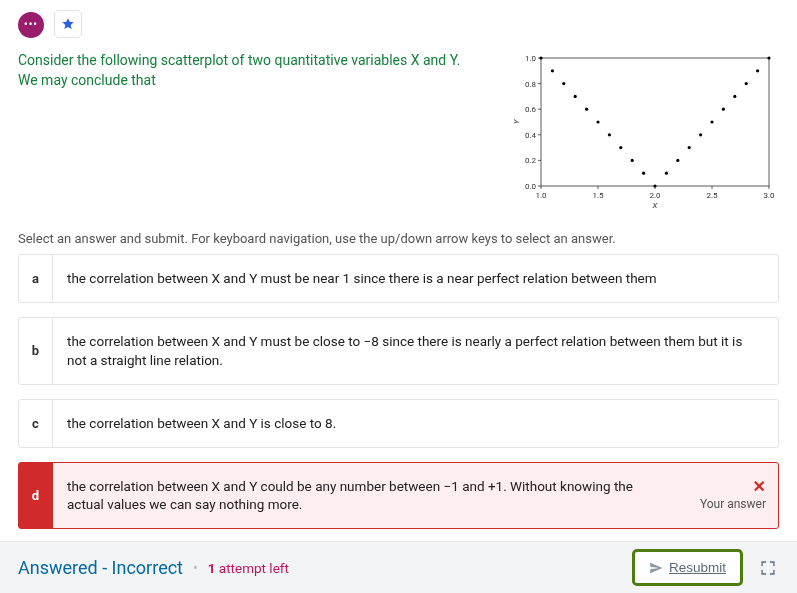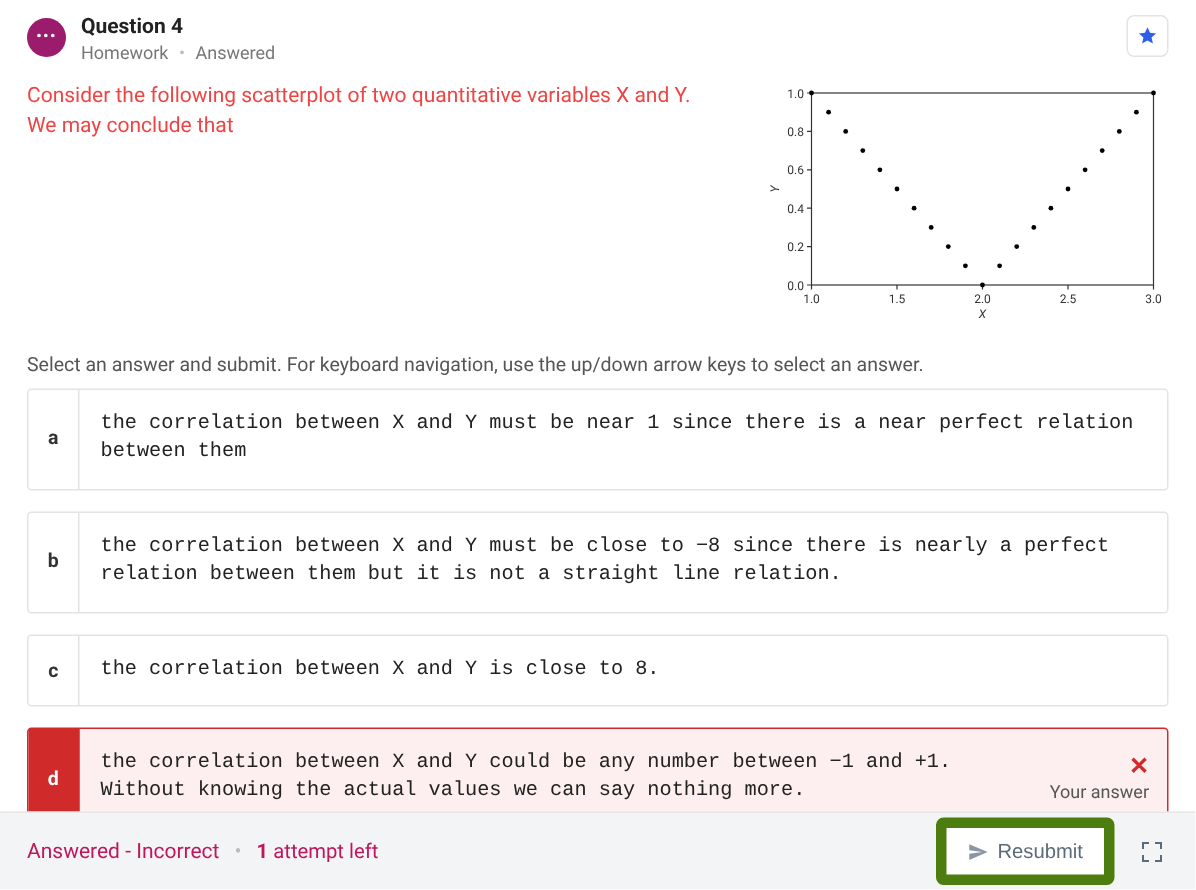--- a/index.html
+++ b/index.html
@@ -44,21 +44,21 @@
 
   .body-row {
     display: flex;
     padding: 6px 18px 4px 18px;
     gap: 20px;
   }
   .prompt {
     flex: 1;
     font-size: 14px;
     line-height: 1.45;
-    color: #ef4444;
+    color: #15803d;
   }
   .chart-box {
     width: 270px;
     flex-shrink: 0;
   }
   .chart-svg {
     background: #fff;
   }
 
   .instruction {
@@ -91,21 +91,20 @@
     border-right: 1px solid #e3e3e3;
   }
   .option .opt-text {
     flex: 1;
     padding: 14px 14px;
     font-size: 13.5px;
     line-height: 1.4;
     color: #222;
     display: flex;
     align-items: center;
-    font-family: Liberation Mono, monospace;
   }
   .option.selected {
     border-color: #d02a2a;
     background: #fdeeef;
   }
   .option.selected .letter {
     background: #d02a2a;
     color: #fff;
     border-right-color: #d02a2a;
   }
@@ -126,58 +125,51 @@
     position: absolute;
     bottom: 0; left: 0; right: 0;
     height: 52px;
     background: #f3f4f5;
     border-top: 1px solid #e7e7e7;
     display: flex;
     align-items: center;
     padding: 0 18px;
     gap: 6px;
   }
-  .footer .status { font-size: 14px; color: #be185d; }
+  .footer .status { font-size: 18px; color: #0369a1; }
   .footer .attempts { font-size: 13.5px; color: #be185d; }
   .footer .attempts b { font-weight: 700; }
   .footer .spacer { flex: 1; }
   .resubmit {
     background: #fff;
-    border: 7px solid #4d7c0f;
+    border: 3px solid #4d7c0f;
     border-radius: 5px;
     padding: 8px 14px;
     font-size: 13.5px;
     color: #5b6b7a;
     display: flex; align-items: center; gap: 6px;
     cursor: pointer;
+    text-decoration: underline;
   }
   .resubmit svg { fill: #8a97a3; }
   .fullscreen {
     margin-left: 8px;
     width: 22px; height: 22px;
     display: flex; align-items: center; justify-content: center;
     cursor: pointer;
     color: #5b6b7a;
   }
 </style>
 </head>
 <body>
 
 <div class="header">
   <div class="chat-icon">
       <span>•••</span>
     </div>
-  <div class="title-block">
-    <div class="q-title">Question 4</div>
-    <div class="q-sub">
-      <span>Homework</span>
-      <span class="dot-sep">•</span>
-      <span>Answered</span>
-    </div>
-  </div>
   <div class="star-btn">
     <svg width="14" height="14" viewBox="0 0 24 24">
         <path d="M12 2l2.9 6.3 6.9.7-5.2 4.7 1.6 6.8L12 17l-6.2 3.5 1.6-6.8L2.2 9l6.9-.7L12 2z"></path>
       </svg>
   </div>
 </div>
 
 <div class="body-row">
   <div class="prompt">
     <span>Consider the following scatterplot of two quantitative variables X and Y.</span><br>

